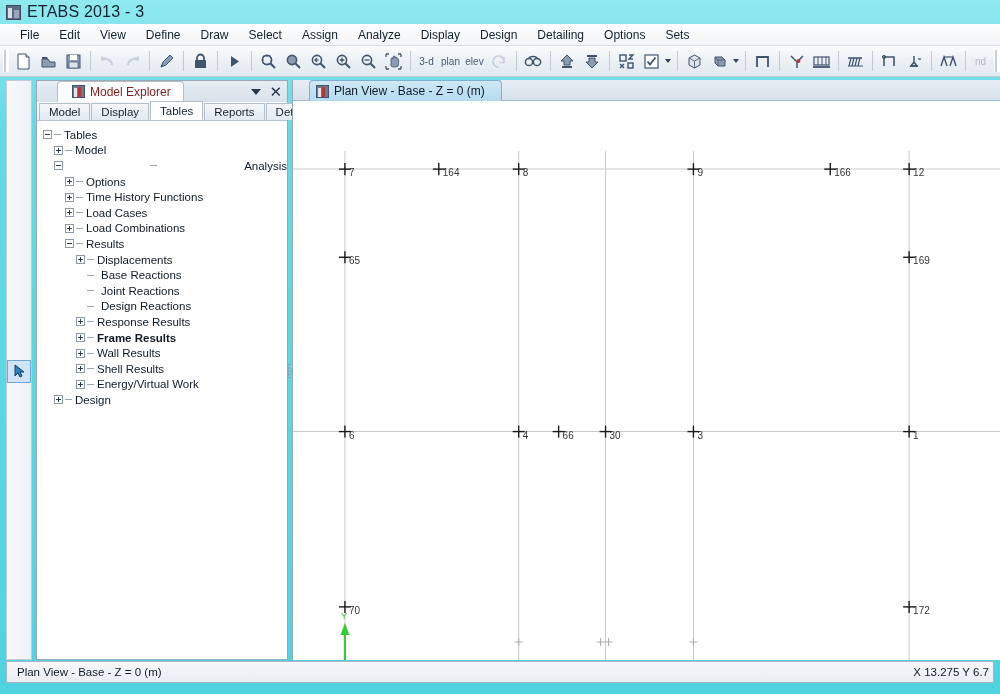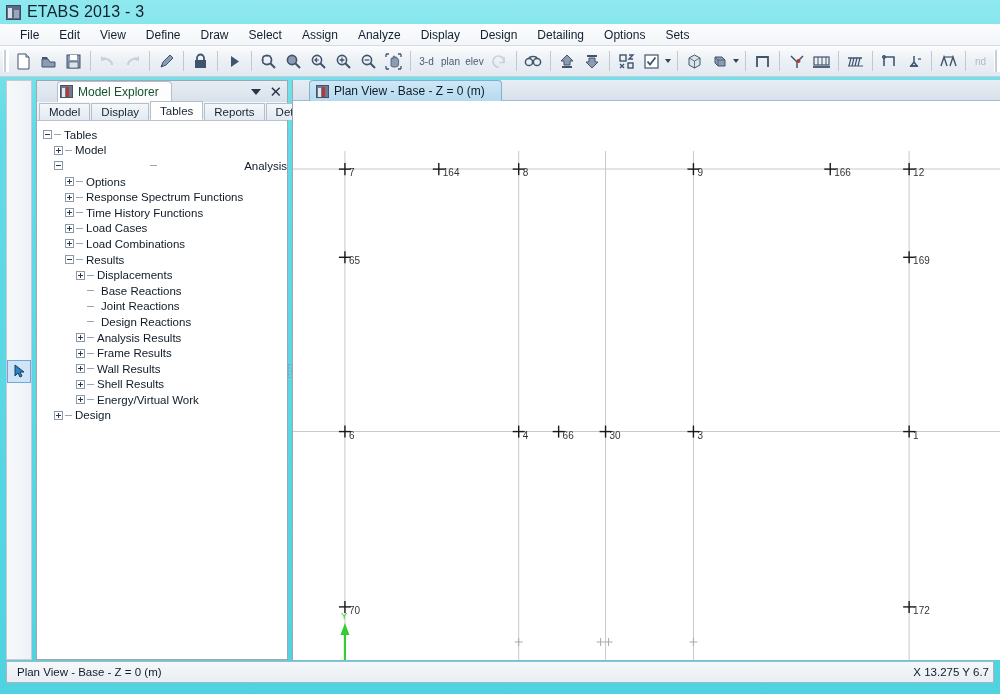--- a/index.html
+++ b/index.html
@@ -107,26 +107,26 @@
     background: linear-gradient(180deg,#fefefe 0%,#eef2f6 100%);
     display: flex; align-items: center; position: relative;
     border-bottom: 1px solid #ccd4de;
   }
   #exp-tabstrip {
     position:absolute; left:0; top:0; width:100%; height:21px;
     background: linear-gradient(180deg,#e7edf3 0%, #d8e1ea 100%);
   }
   #exp-tab {
     position: relative; z-index:2;
-    margin-left: 20px; height: 21px; padding: 0 12px 0 2px;
+    margin-left: 20px; height: 21px; padding: 0 12px 0 14px;
     background: #fdfdfd;
     border: 1px solid #b4bfcb; border-bottom: none;
     border-radius: 4px 4px 0 0;
     display: flex; align-items: center; gap: 5px;
-    font-size: 12px; color:#14532d;
+    font-size: 12px; color:#7f1d1d;
   }
   .exp-icon {
     width: 13px; height: 13px; position: relative; flex:none;
     background: #6b7a90; border:1px solid #45536a;
   }
   .exp-icon::before{content:"";position:absolute;left:1px;top:2px;width:3px;height:9px;background:#e3e7ed;}
   .exp-icon::after{content:"";position:absolute;left:5px;top:1px;width:3px;height:10px;background:#b03a3a;}
   #exp-ctrl { position:absolute; right:5px; top:0; height:21px; display:flex; align-items:center; gap:8px; z-index:3;}
   #exp-ctrl .cdn { width:0;height:0;border-left:5px solid transparent;border-right:5px solid transparent;
       border-top:6px solid #26364a; }
@@ -611,25 +611,20 @@
           <span class="tlbl">Analysis</span>
         </div>
         <div class="trow" style="padding-left: 22px;">
           <span class="tbox plus"></span>
           <span class="tdash"></span>
           <span class="tlbl">Options</span>
         </div>
         <div class="trow" style="padding-left: 22px;">
           <span class="tbox plus"></span>
           <span class="tdash"></span>
-          <span class="tlbl">Response Spectrum Functions</span>
-        </div>
-        <div class="trow" style="padding-left: 22px;">
-          <span class="tbox plus"></span>
-          <span class="tdash"></span>
           <span class="tlbl">Time History Functions</span>
         </div>
         <div class="trow" style="padding-left: 22px;">
           <span class="tbox plus"></span>
           <span class="tdash"></span>
           <span class="tlbl">Load Cases</span>
         </div>
         <div class="trow" style="padding-left: 22px;">
           <span class="tbox plus"></span>
           <span class="tdash"></span>
@@ -656,23 +651,23 @@
           <span class="tlbl">Joint Reactions</span>
         </div>
         <div class="trow" style="padding-left: 44px;">
           <span class="tdash"></span>
           <span style="width: 4px; flex: 0 0 auto;"></span>
           <span class="tlbl">Design Reactions</span>
         </div>
         <div class="trow" style="padding-left: 33px;">
           <span class="tbox plus"></span>
           <span class="tdash"></span>
-          <span class="tlbl">Analysis Results</span>
-        </div>
-        <div class="trow" style="padding-left: 33px;">
+          <span class="tlbl">Response Results</span>
+        </div>
+        <div class="trow" style="padding-left: 33px; font-weight: bold;">
           <span class="tbox plus"></span>
           <span class="tdash"></span>
           <span class="tlbl">Frame Results</span>
         </div>
         <div class="trow" style="padding-left: 33px;">
           <span class="tbox plus"></span>
           <span class="tdash"></span>
           <span class="tlbl">Wall Results</span>
         </div>
         <div class="trow" style="padding-left: 33px;">

